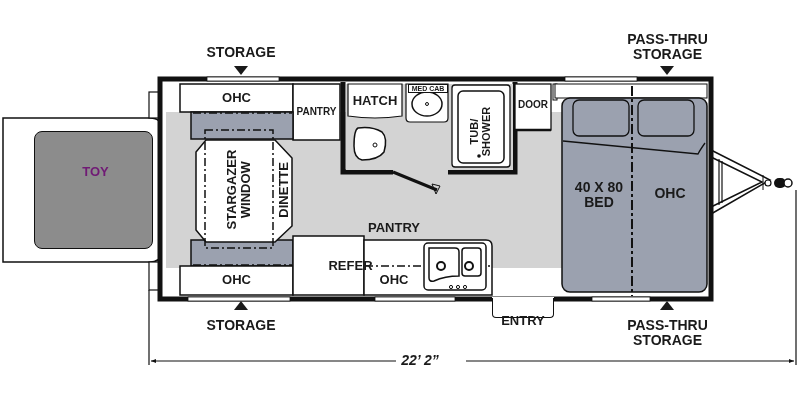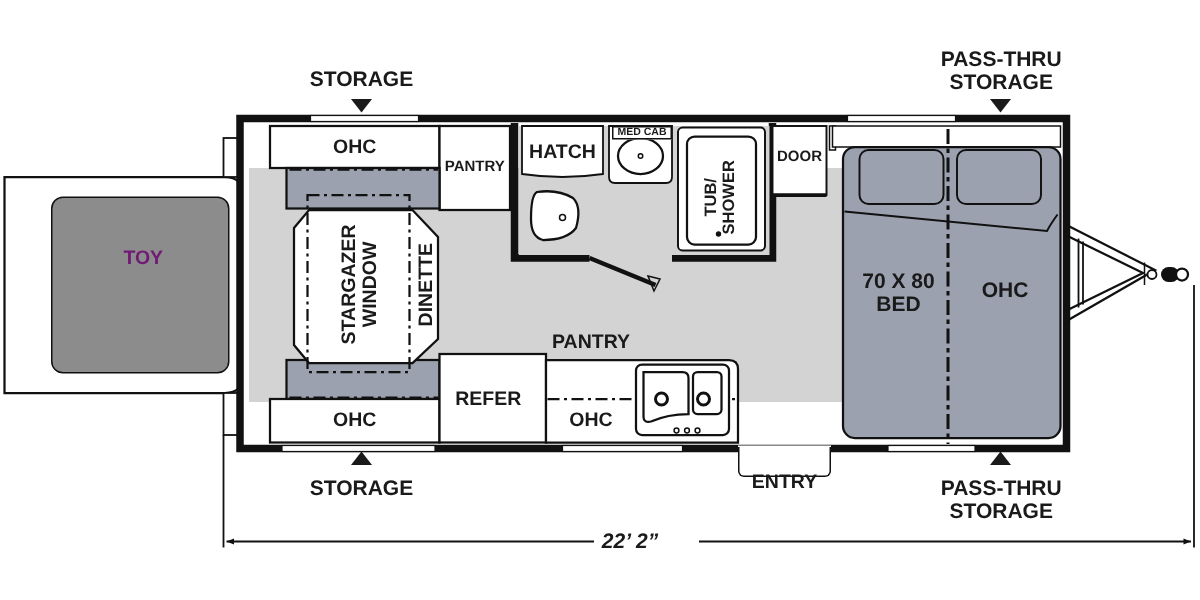--- a/index.html
+++ b/index.html
@@ -159,26 +159,26 @@
 <div class="lbl room" style="left:180px;top:273px;width:113px;">OHC</div>
 
 <div class="lbl room" style="left:348px;top:94px;width:54px;">HATCH</div>
 <div class="lbl tiny" style="left:408px;top:84px;width:38px;border:1px solid #111;background:#fff;">MED CAB</div>
 <div class="lbl small vert" style="left:446px;top:120px;width:70px;font-size:11px;">
   <div>TUB/</div>
   <div>SHOWER</div>
 </div>
 <div class="lbl small" style="left:515px;top:100px;width:36px;">DOOR</div>
 
-<div class="lbl room" style="left:286px;top:259px;width:79px;">REFER</div>
+<div class="lbl room" style="left:311px;top:259px;width:79px;">REFER</div>
 <div class="lbl room" style="left:364px;top:221px;width:60px;">PANTRY</div>
 <div class="lbl room" style="left:364px;top:273px;width:60px;">OHC</div>
 
 <div class="abs" style="left:492px;top:298px;width:62px;height:20px;border:1.5px solid #111;border-top:none;border-radius:0 0 4px 4px;background:#fff;"></div>
 <div class="lbl room" style="left:492px;top:314px;width:62px;">ENTRY</div>
 
 <div class="lbl room" style="left:566px;top:180px;width:66px;font-size:14px;">
-  <div>70 X 80</div>
+  <div>40 X 80</div>
   <div>BED</div>
 </div>
 <div class="lbl room" style="left:634px;top:186px;width:72px;font-size:14px;">OHC</div>
 
 <div class="lbl callout" style="left:385px;top:353px;width:70px;font-style:italic;">22’ 2”</div>
 
 </body></html>

